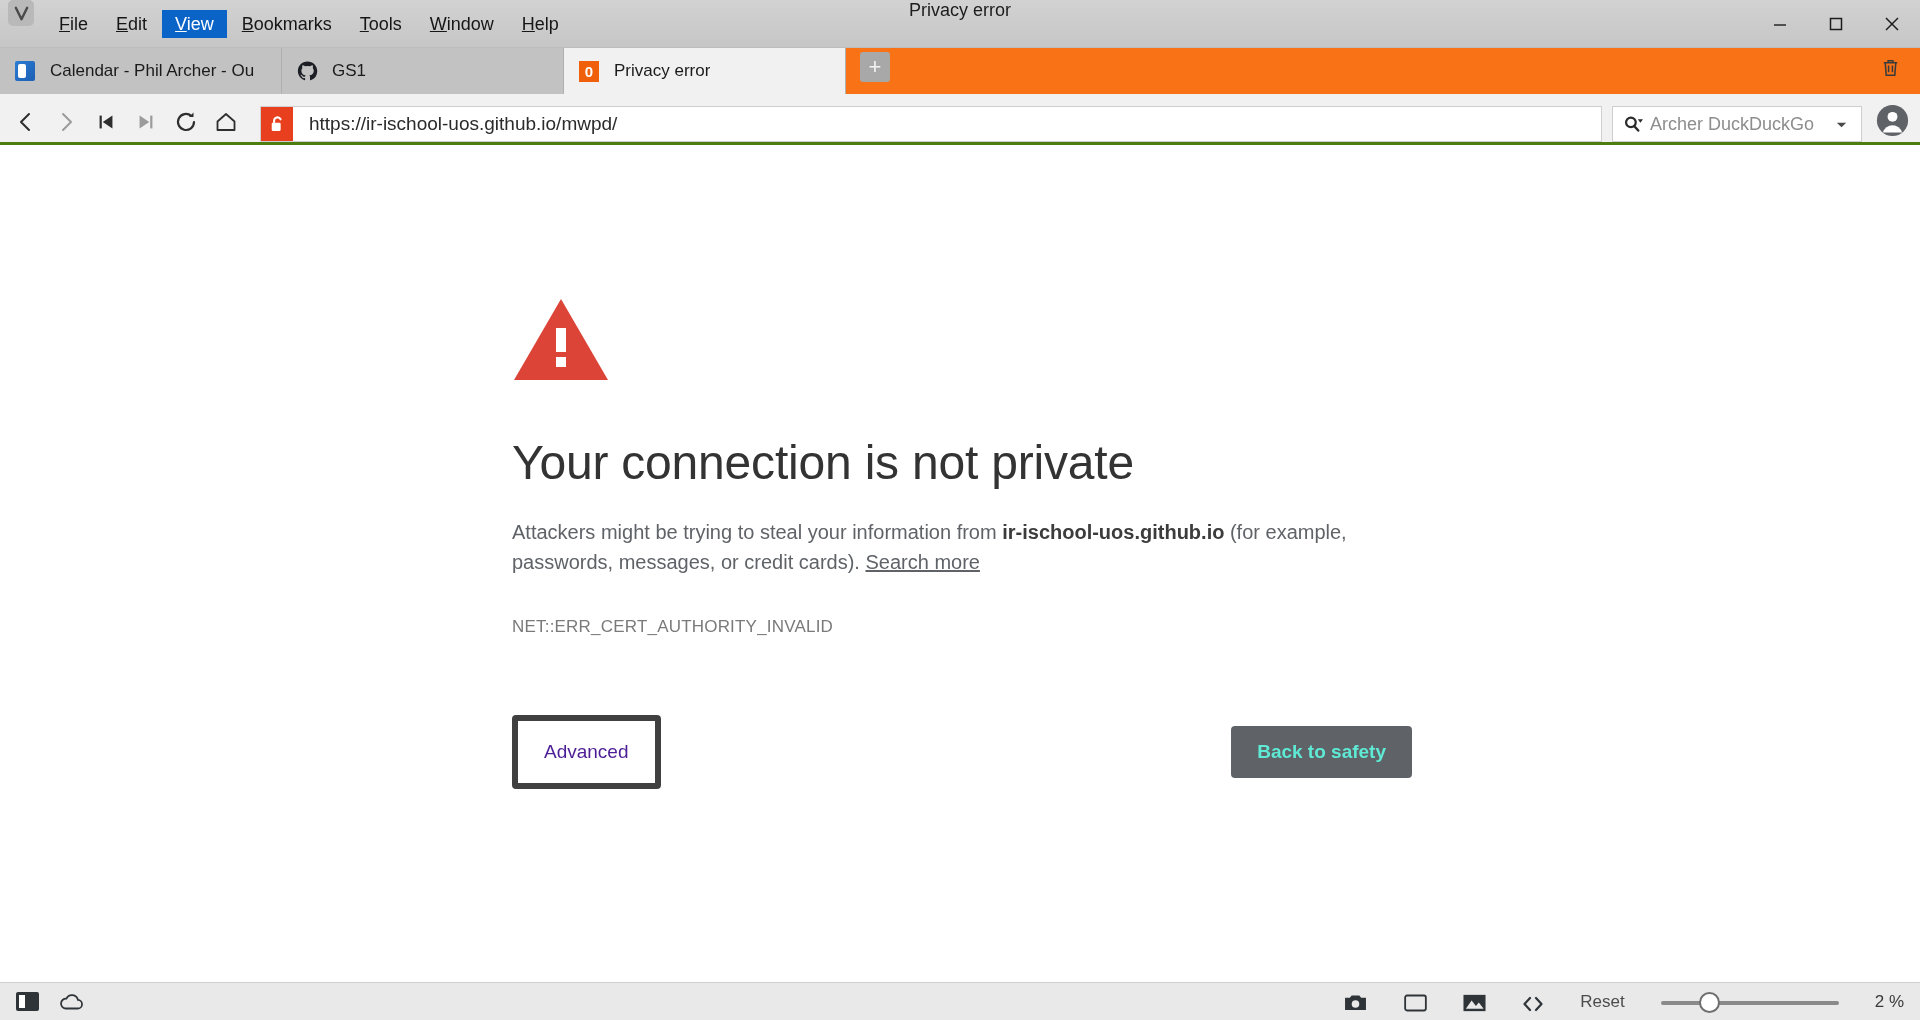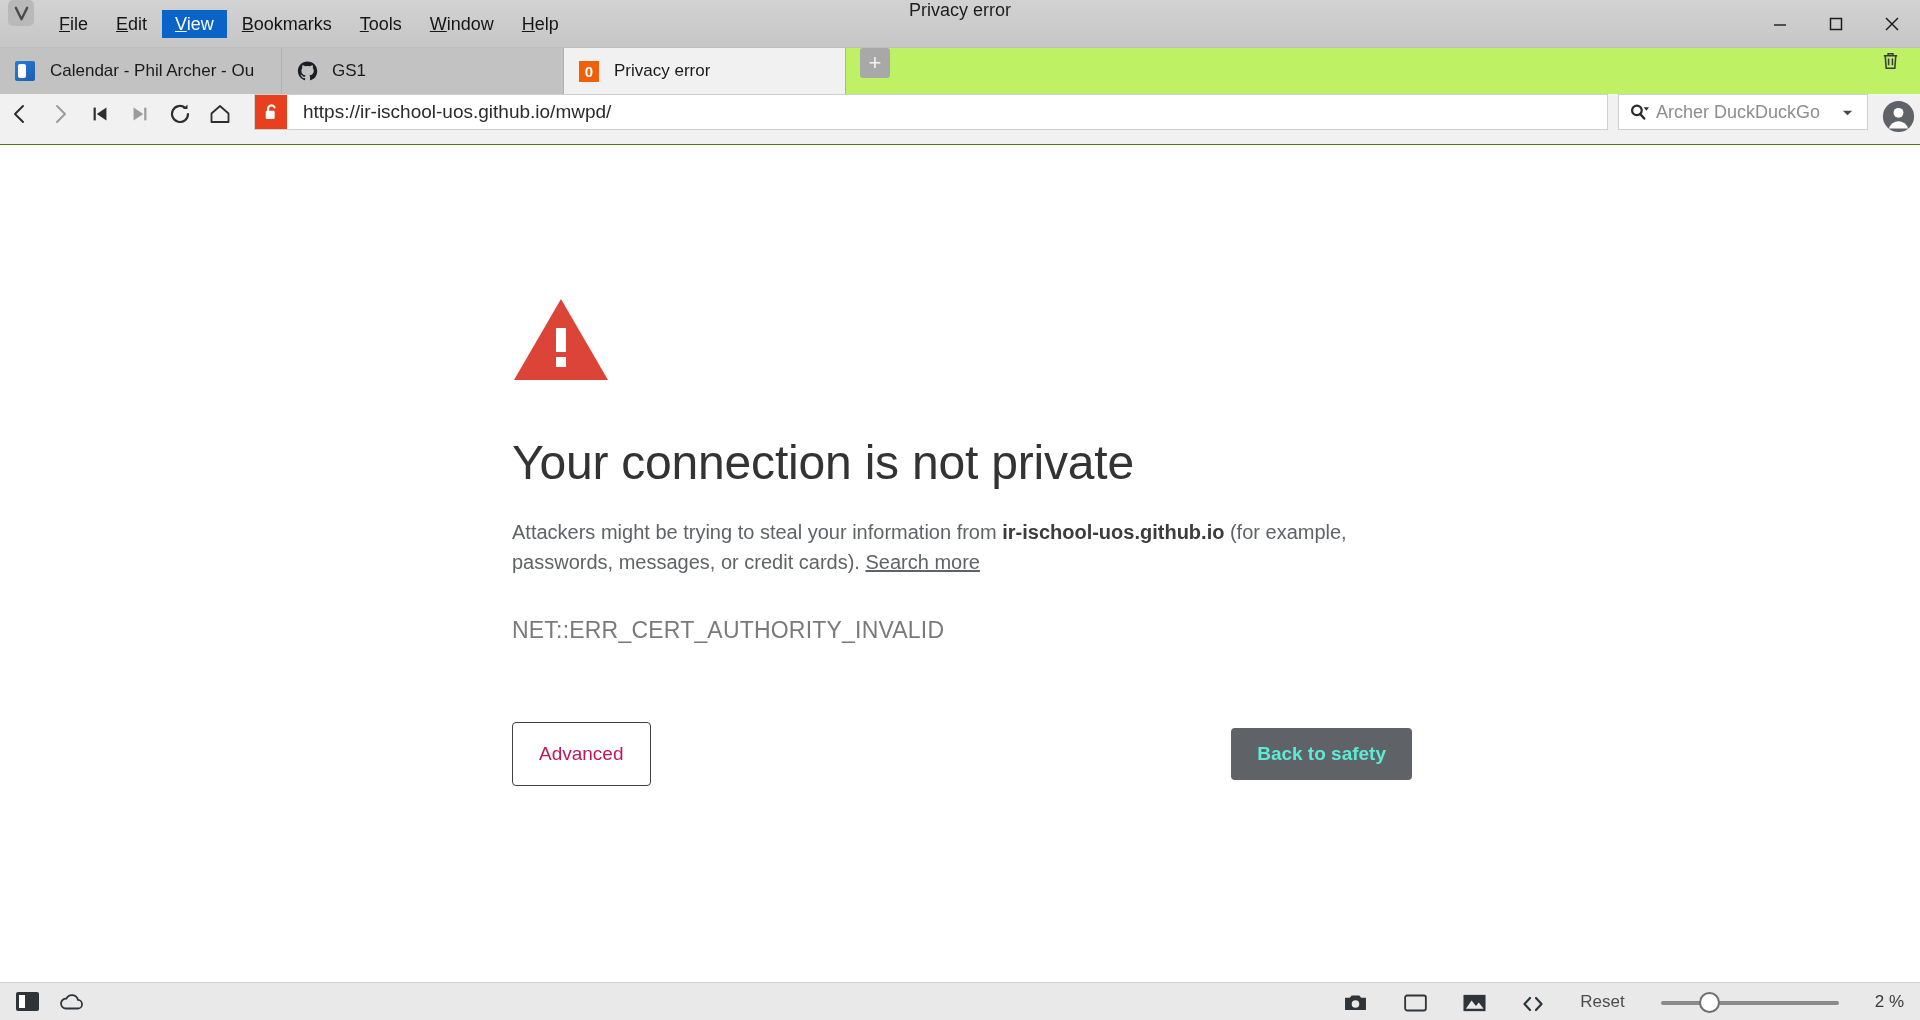--- a/index.html
+++ b/index.html
@@ -84,23 +84,23 @@
     height: 47px;
     display: flex;
     align-items: center;
     justify-content: center;
     color: #1c1c1c;
   }
 
   
   .tabstrip {
     height: 46px;
-    background: #bef264;
-    display: flex;
-    align-items: flex-start;
+    background: #f97316;
+    display: flex;
+    align-items: center;
     flex: none;
     position: relative;
   }
   .tab {
     width: 282px;
     height: 46px;
     display: flex;
     align-items: center;
     padding: 0 14px;
     box-sizing: border-box;
@@ -175,24 +175,24 @@
     color: #3b3b3b;
     display: flex;
     align-items: center;
   }
 
   
   .toolbar {
     height: 51px;
     background: #f1f1f1;
     display: flex;
-    align-items: flex-start;
-    flex: none;
-    border-bottom: 1px solid #4d7c0f;
-    padding: 0 0;
+    align-items: flex-end;
+    flex: none;
+    border-bottom: 3px solid #4d7c0f;
+    padding: 0 6px;
     box-sizing: border-box;
   }
   .nav-btn {
     width: 40px;
     height: 40px;
     display: flex;
     align-items: center;
     justify-content: center;
     color: #2e2e2e;
     flex: none;
@@ -327,35 +327,35 @@
     margin: 0 0 40px 0;
     max-width: 860px;
   }
   .err-body b { color: #3c3c3c; font-weight: bold; }
   .err-link {
     color: #5f6368;
     text-decoration: underline;
     cursor: pointer;
   }
   .err-code {
-    font-size: 23px;
+    font-size: 17px;
     color: #7a7a7a;
     margin: 0 0 78px 0;
     letter-spacing: 0.2px;
   }
   .err-buttons {
     display: flex;
     align-items: center;
     width: 900px;
   }
   .btn-advanced {
     font-size: 19px;
-    color: #be185d;
+    color: #4c1d95;
     background: #ffffff;
-    border: 1px solid #404040;
+    border: 6px solid #404040;
     border-radius: 4px;
     padding: 20px 26px;
     cursor: pointer;
     font-family: "Liberation Sans", sans-serif;
   }
   .btn-safety {
     margin-left: auto;
     font-size: 19px;
     color: #5eead4;
     background: #5f6368;

